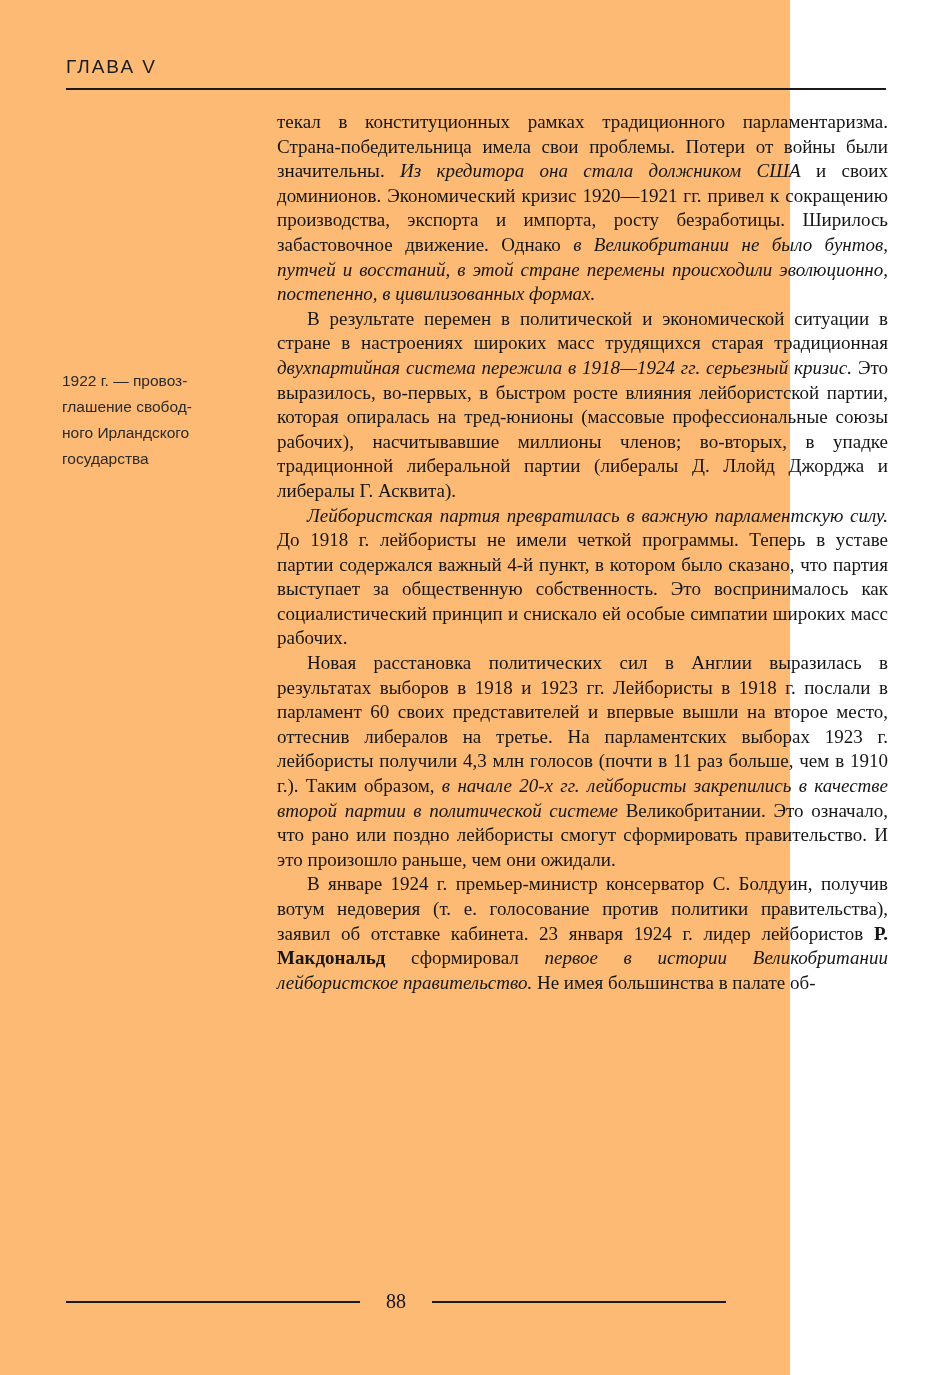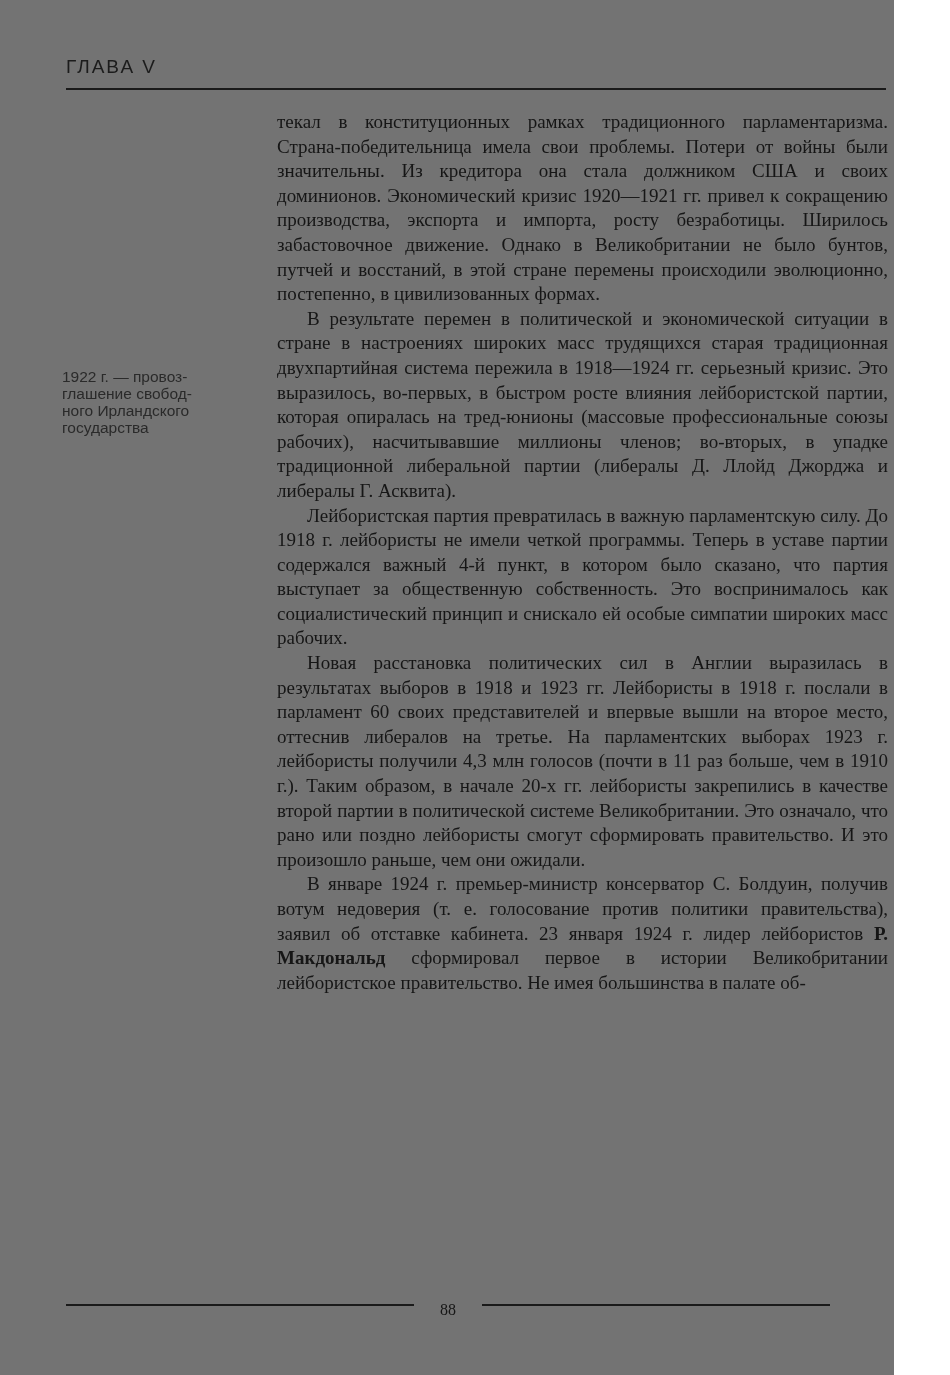--- a/index.html
+++ b/index.html
@@ -5,22 +5,22 @@
   * { margin: 0; padding: 0; box-sizing: border-box; }
   html, body {
     width: 950px; height: 1375px;
     background: #ffffff;
     overflow: hidden;
     font-family: "Liberation Serif", serif;
     color: #161616;
   }
   .page {
     position: relative;
-    width: 894px; height: 1375px;
-    background: #737373;
+    width: 790px; height: 1375px;
+    background: #fdba74;
   }
   .chapter-heading {
     position: absolute;
     left: 66px; top: 56px;
     font-family: "Liberation Sans", sans-serif;
     font-size: 19px;
     letter-spacing: 2px;
     color: #1c1c1c;
   }
   .header-rule {
@@ -32,52 +32,51 @@
   .margin-col {
     position: absolute;
     left: 62px; top: 362px;
     width: 195px;
   }
   .badge { margin-left: 2px; }
   .margin-note {
     margin-top: 6px;
     font-family: "Liberation Sans", sans-serif;
     font-size: 15.5px;
-    line-height: 17px;
+    line-height: 26px;
     color: #2a2a2a;
     white-space: pre-line;
   }
   .text-column {
     position: absolute;
     left: 277px; top: 110px;
     width: 611px;
     font-size: 19px;
     line-height: 24.6px;
     text-align: justify;
   }
   .para { margin: 0; }
   .para.indent { text-indent: 30px; }
-  .run.italic { }
+  .run.italic { font-style: italic; }
   .run.bold { font-weight: bold; }
   .footer {
     position: absolute;
     left: 66px; right: 64px; top: 1290px;
     display: flex;
     align-items: center;
     gap: 26px;
   }
   .footer .rule {
     flex: 1;
     height: 0;
     border-top: 2px solid #1a1a1a;
   }
   .footer .page-number {
-    font-size: 16px;
+    font-size: 20px;
     color: #161616;
-    margin-top: 11px;
   }
   .badge svg text {
     font-family: "Liberation Sans", sans-serif;
     font-size: 12px;
     font-weight: bold;
     letter-spacing: 0.5px;
   }
 </style>
 </head>
 <body>

